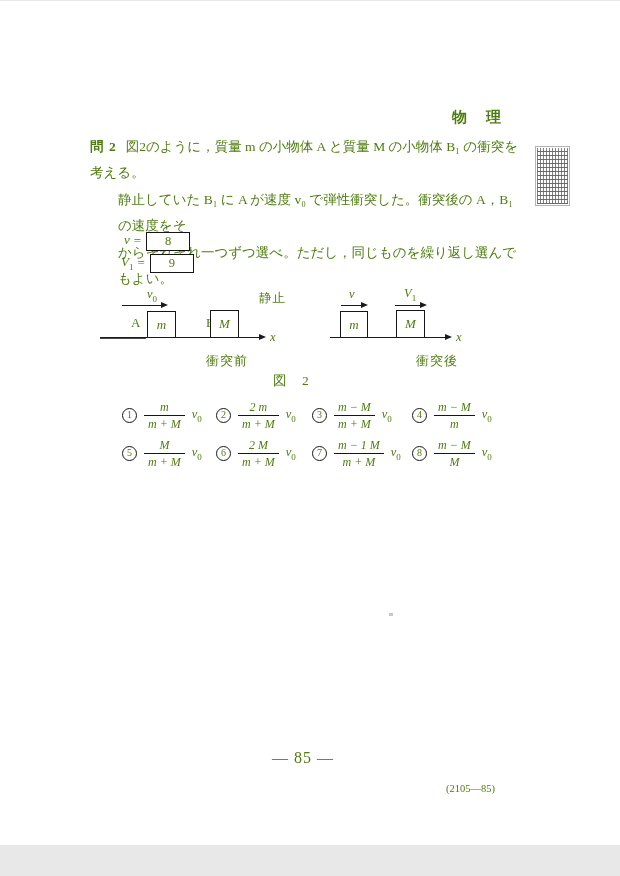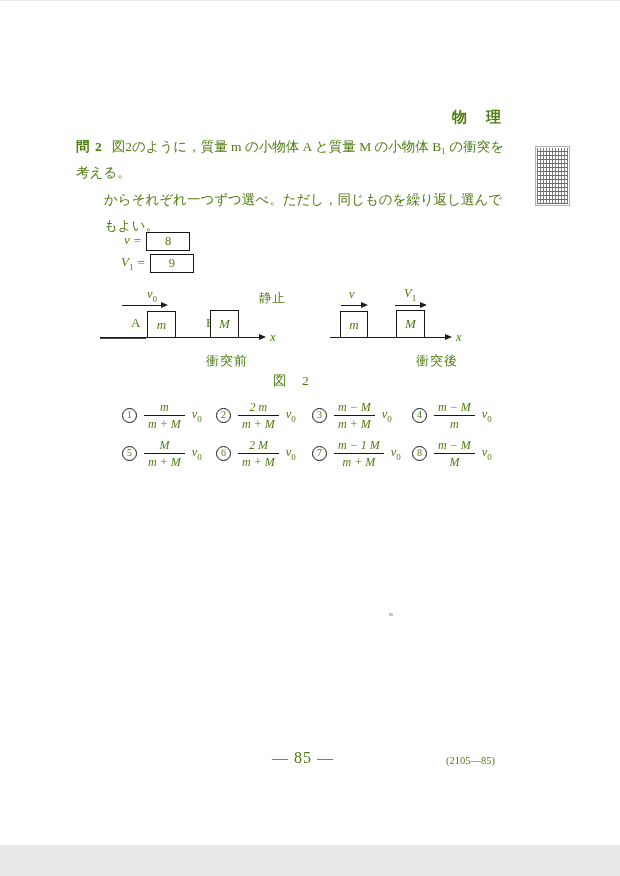--- a/index.html
+++ b/index.html
@@ -71,22 +71,23 @@
 </style>
 </head>
 <body>
 
 <div class="page">
 
   <div class="abs subject-title" style="left:452px;top:107px;">物　理</div>
 
   <div class="abs fine-print" style="left:537px;top:147px;"></div>
 
-  <div class="abs question" style="left:76px;top:133px;">
+  <div class="abs question" style="left:90px;top:133px;">
     <div class="qline"><span class="qlabel">問 2</span><span>図2のように，質量 m の小物体 A と質量 M の小物体 B₁ の衝突を考える。</span></div>
+    <div class="qline indent">静止していた B₁ に A が速度 v₀ で弾性衝突した。衝突後の A，B₁ の速度をそ</div>
     <div class="qline indent">からそれぞれ一つずつ選べ。ただし，同じものを繰り返し選んでもよい。</div>
   </div>
 
   <div class="abs ans-row" style="left:124px;top:230px;">
     <span class="mvar"><span>v</span><sub></sub></span>
     <span class="ans-eq">=</span>
     <span class="ans-box">8</span>
   </div>
   <div class="abs ans-row" style="left:121px;top:252px;">
     <span class="mvar"><span>V</span><sub>1</sub></span>
@@ -212,15 +213,15 @@
     <span class="frac">
         <span class="fnum">m − M</span>
         <span class="fden">M</span>
       </span>
     <span class="vmul"><span>v</span><sub>0</sub></span>
   </div>
 
   <div class="abs speck" style="left:389px;top:612px;"></div>
 
   <div class="abs footer-page" style="left:272px;top:748px;">— 85 —</div>
-  <div class="abs footer-code" style="left:446px;top:754px;">(2105—85)</div>
+  <div class="abs footer-code" style="left:446px;top:782px;">(2105—85)</div>
 
 </div>
 
 </body></html>

